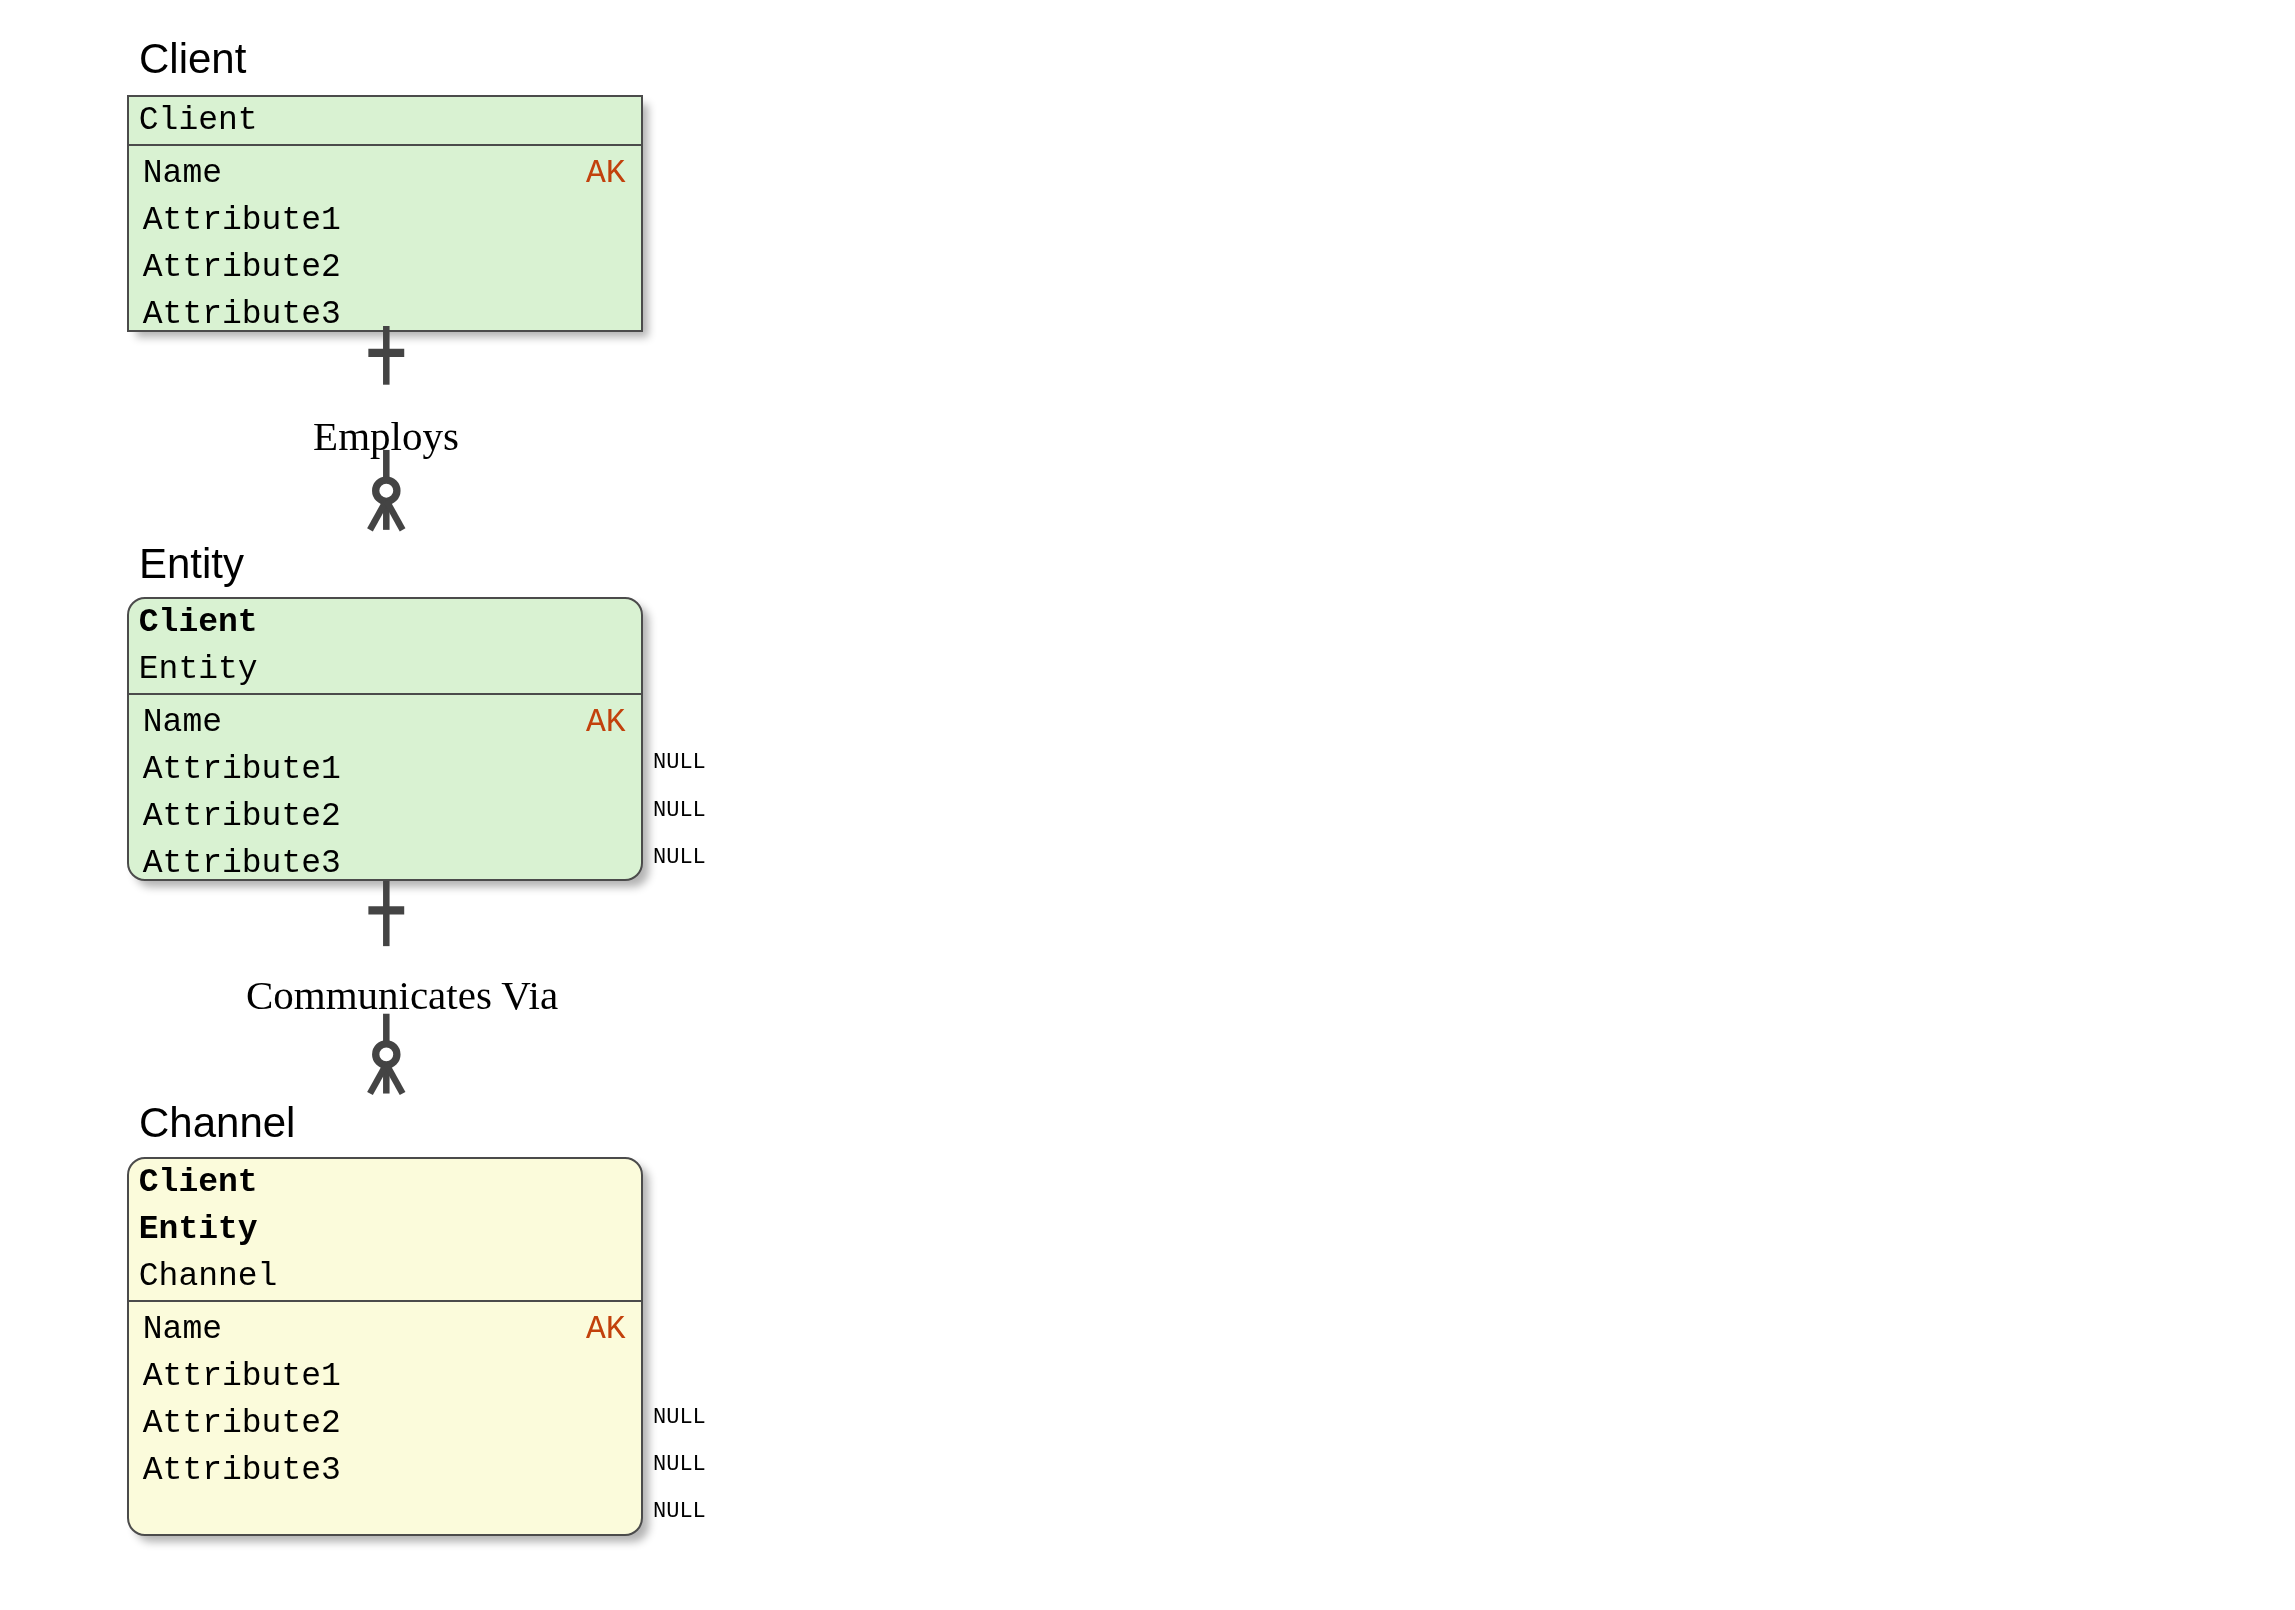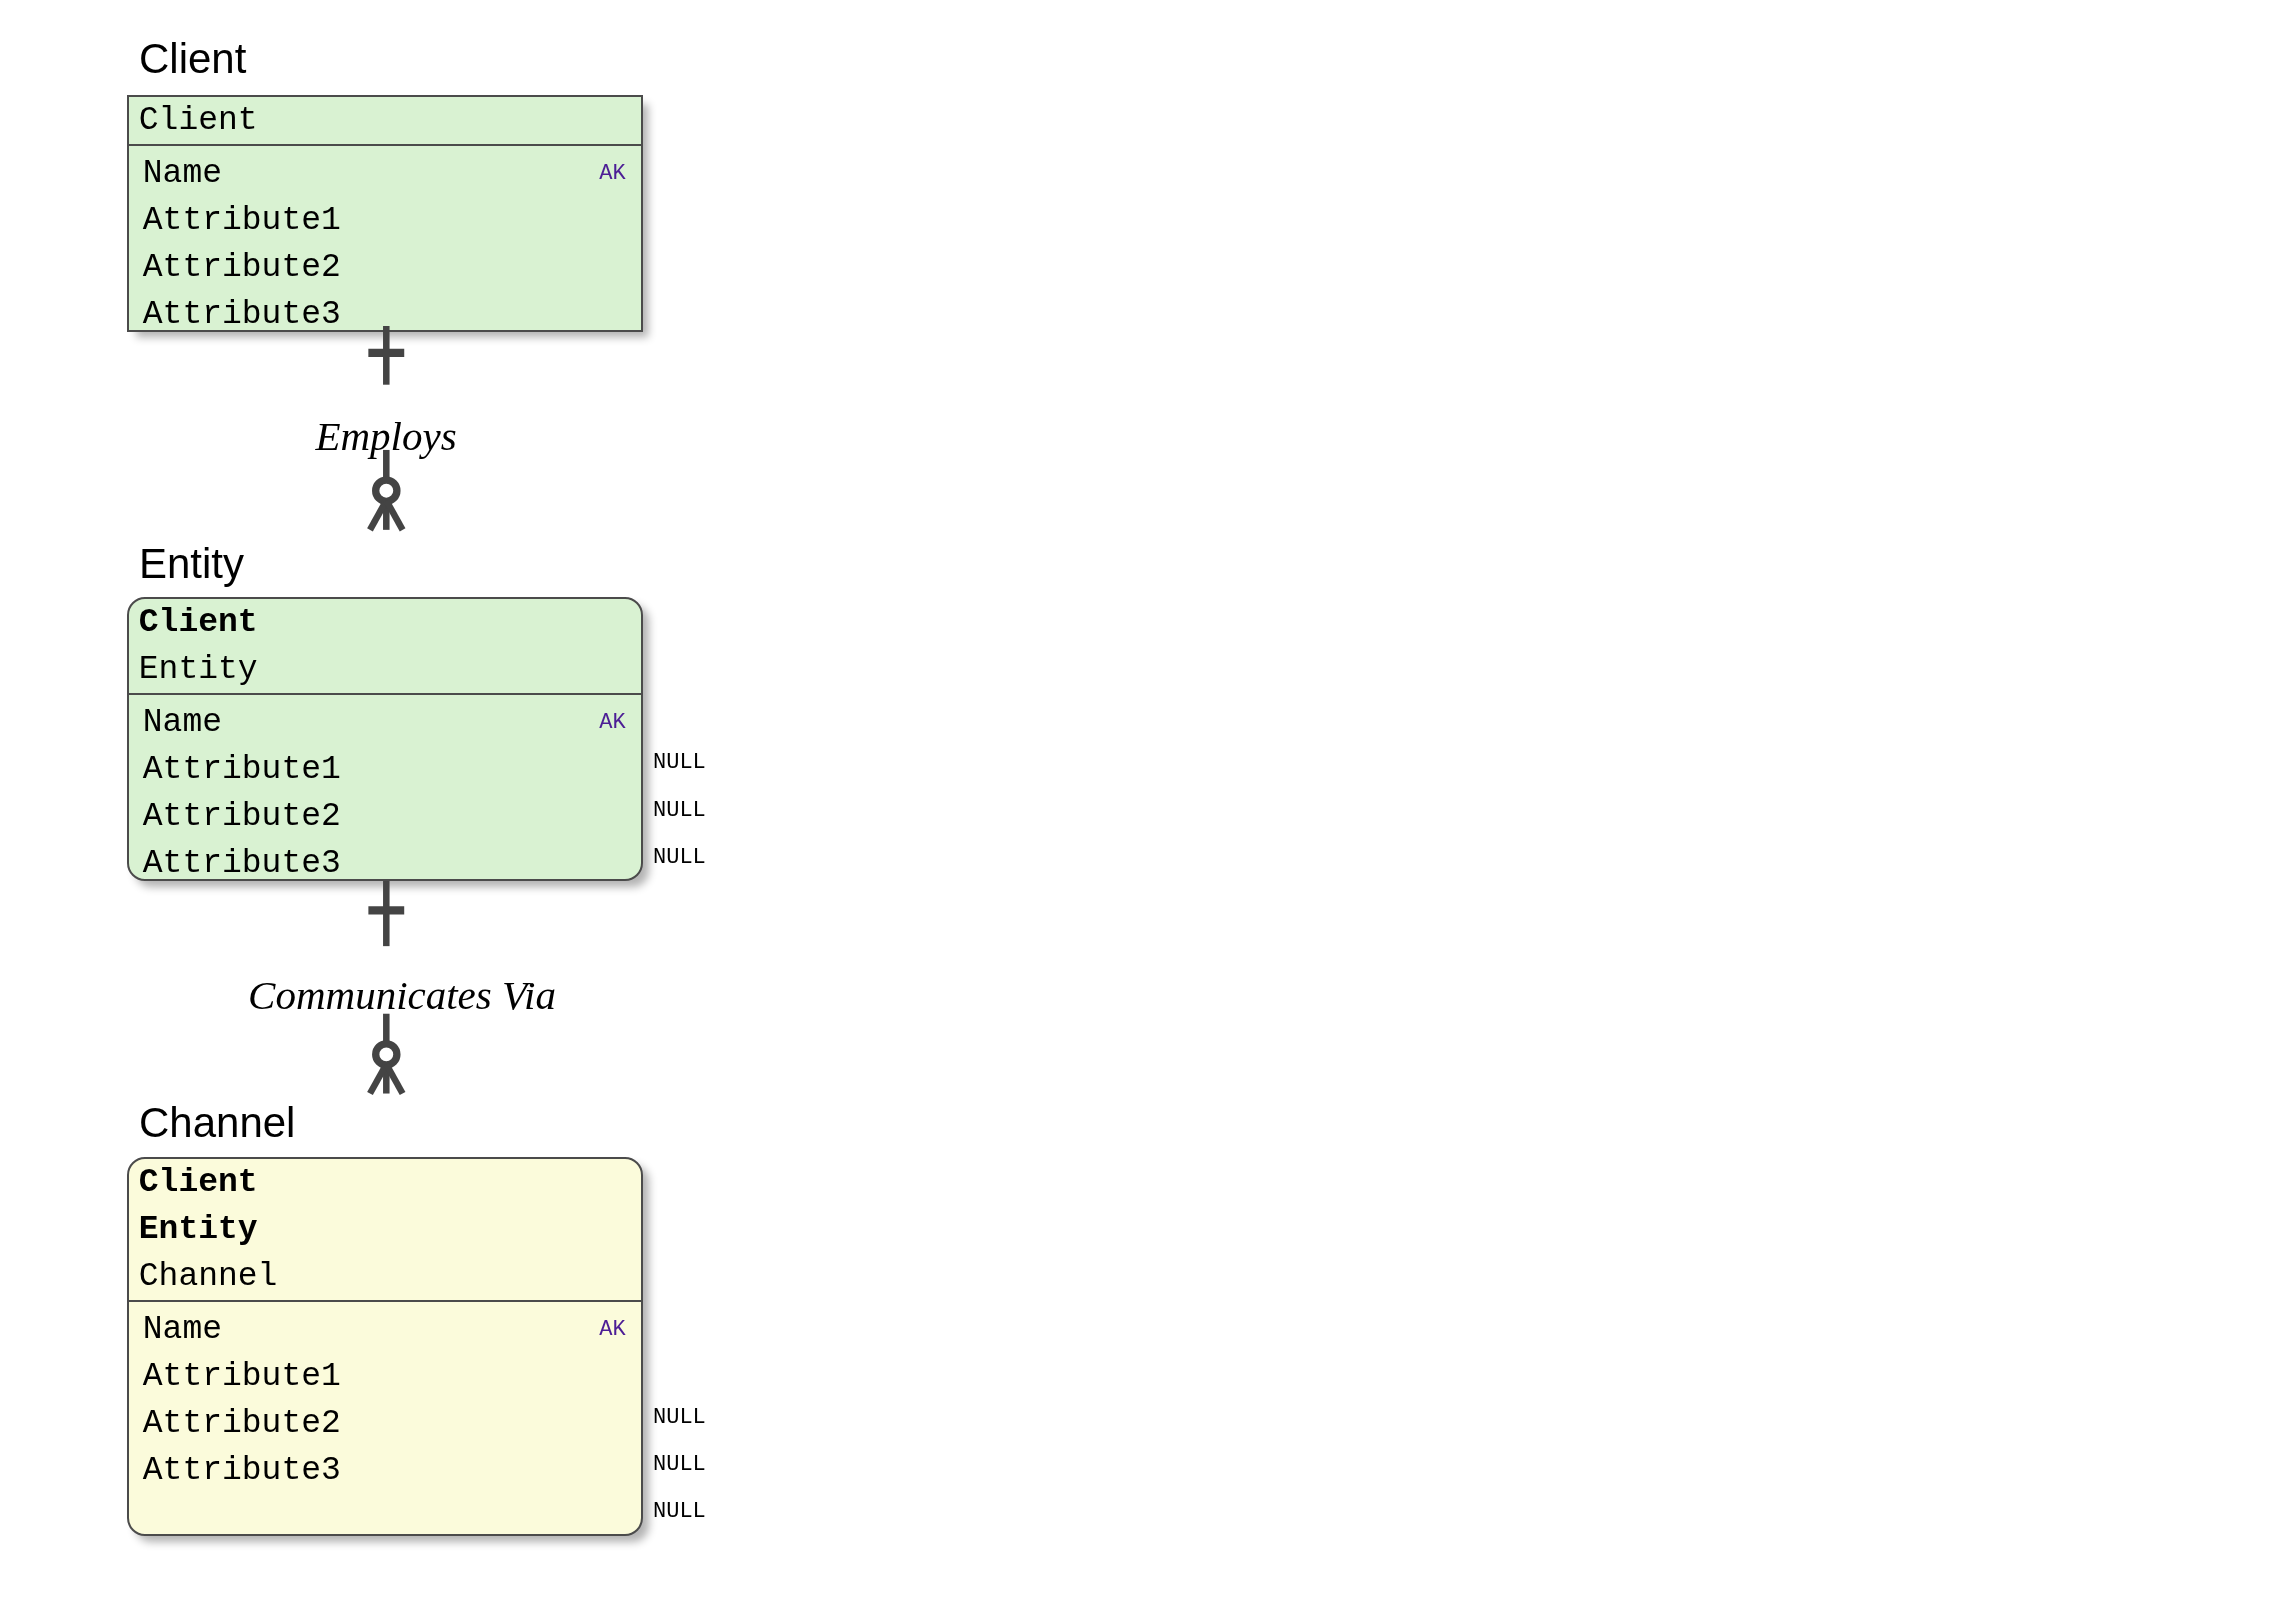--- a/index.html
+++ b/index.html
@@ -65,43 +65,42 @@
     padding-left: 9.8px;
     box-sizing: border-box;
   }
   .row.bold { font-weight: 700; }
 
   .row-mark {
     position: absolute;
     right: 11.4px;
     top: 0;
     font-family: "Liberation Mono", monospace;
-    font-size: 22px;
+    font-size: 33px;
     line-height: 47px;
-    color: #4c1d95;
+    color: #c2410c;
   }
 
   
   .null-col {
     position: absolute;
     font-family: "Liberation Mono", monospace;
     font-size: 22px;
     line-height: 47px;
     color: #000000;
     white-space: nowrap;
   }
 
   
   .connector {
     position: absolute;
   }
   .rel-label {
     position: absolute;
     font-family: "Liberation Serif", serif;
-    font-style: italic;
     font-size: 41px;
     color: #000000;
     white-space: nowrap;
     line-height: 1;
     transform: translateX(-50%);
   }
 </style>
 </head>
 <body>
 

